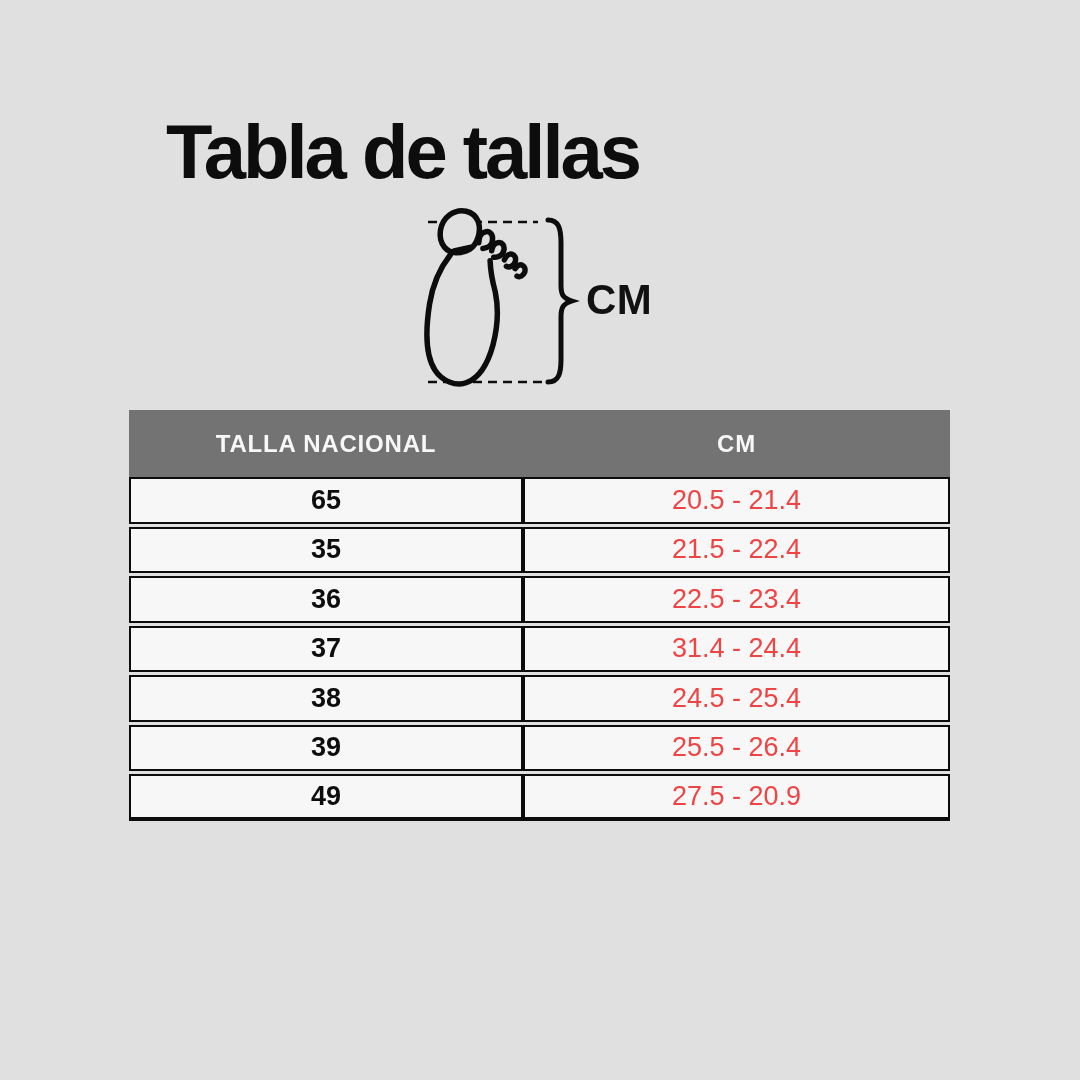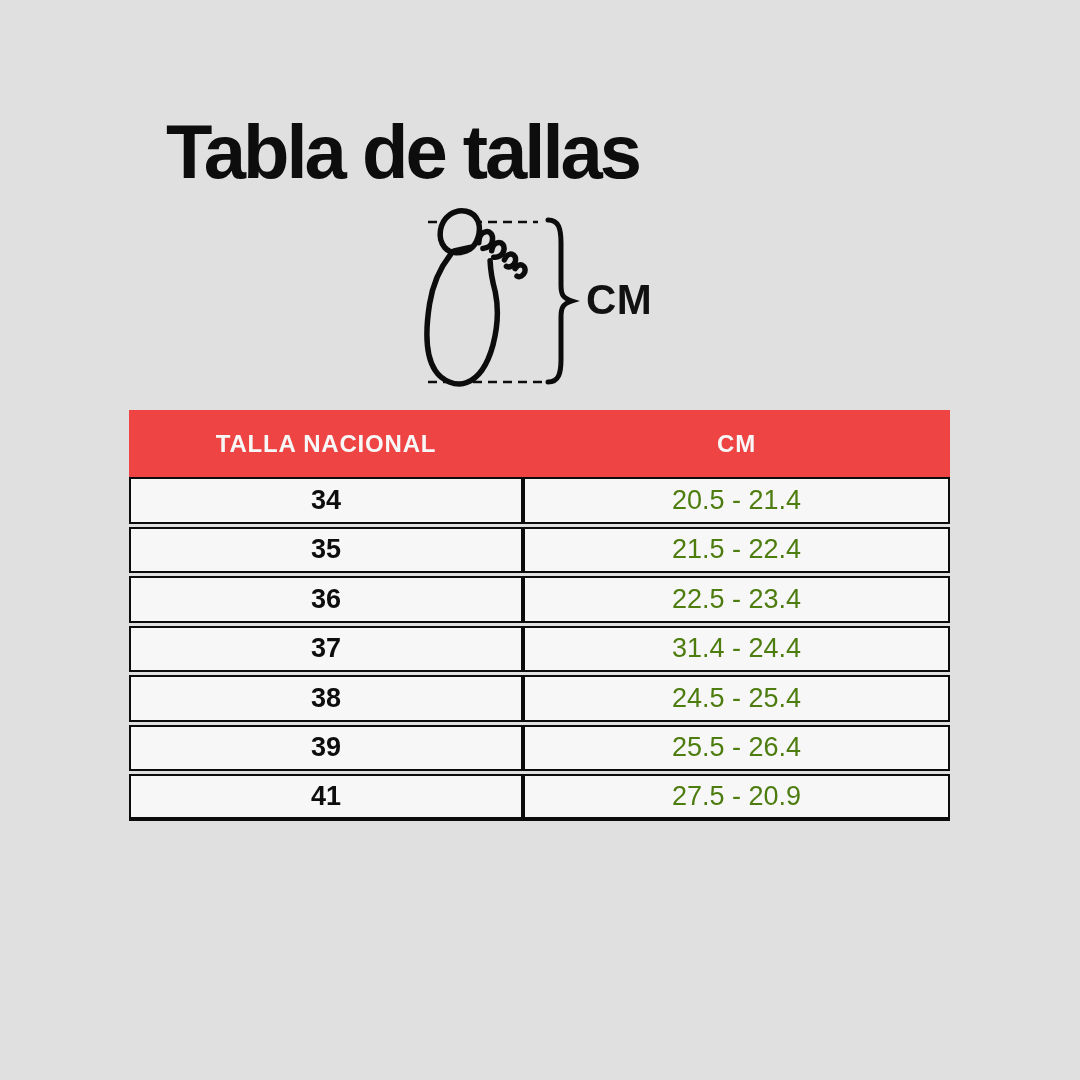--- a/index.html
+++ b/index.html
@@ -79,21 +79,21 @@
   
   .size-table {
     position: absolute;
     left: 129px;
     top: 410px;
     width: 821px;
   }
   .thead {
     display: flex;
     height: 67px;
-    background: #ef4444;
+    background: #737373;
     align-items: center;
     text-align: right;
   }
   .thead .hcell {
     display: flex;
     align-items: center;
     justify-content: center;
     color: #f7f7f7;
     font-size: 24px;
     font-weight: bold;
@@ -109,21 +109,21 @@
     height: 46.5px;
   }
   .cell {
     box-sizing: border-box;
     border: 2px solid #0c0c0c;
     background: #f8f7f7;
     display: flex;
     align-items: center;
     justify-content: center;
     font-size: 27px;
-    color: #4d7c0f;
+    color: #ef4444;
   }
   .col-size { width: 48%; }
   .col-cm   { width: 52%; }
   .cell.size-cell { font-weight: bold; color: #0d0d0d; }
   .trow:last-child .cell { border-bottom-width: 4px; }
 </style>
 </head>
 <body>
 
 <div class="canvas">
@@ -155,21 +155,21 @@
     <span class="unit-label">CM</span>
   </div>
 
   <div class="size-table">
     <div class="thead">
       <div class="hcell col-size">TALLA NACIONAL</div>
       <div class="hcell col-cm">CM</div>
     </div>
     <div class="rows">
       <div class="trow">
-        <div class="cell size-cell col-size">34</div>
+        <div class="cell size-cell col-size">65</div>
         <div class="cell col-cm">20.5 - 21.4</div>
       </div>
       <div class="trow">
         <div class="cell size-cell col-size">35</div>
         <div class="cell col-cm">21.5 - 22.4</div>
       </div>
       <div class="trow">
         <div class="cell size-cell col-size">36</div>
         <div class="cell col-cm">22.5 - 23.4</div>
       </div>
@@ -179,19 +179,19 @@
       </div>
       <div class="trow">
         <div class="cell size-cell col-size">38</div>
         <div class="cell col-cm">24.5 - 25.4</div>
       </div>
       <div class="trow">
         <div class="cell size-cell col-size">39</div>
         <div class="cell col-cm">25.5 - 26.4</div>
       </div>
       <div class="trow">
-        <div class="cell size-cell col-size">41</div>
+        <div class="cell size-cell col-size">49</div>
         <div class="cell col-cm">27.5 - 20.9</div>
       </div>
     </div>
   </div>
 
 </div>
 
 </body></html>

